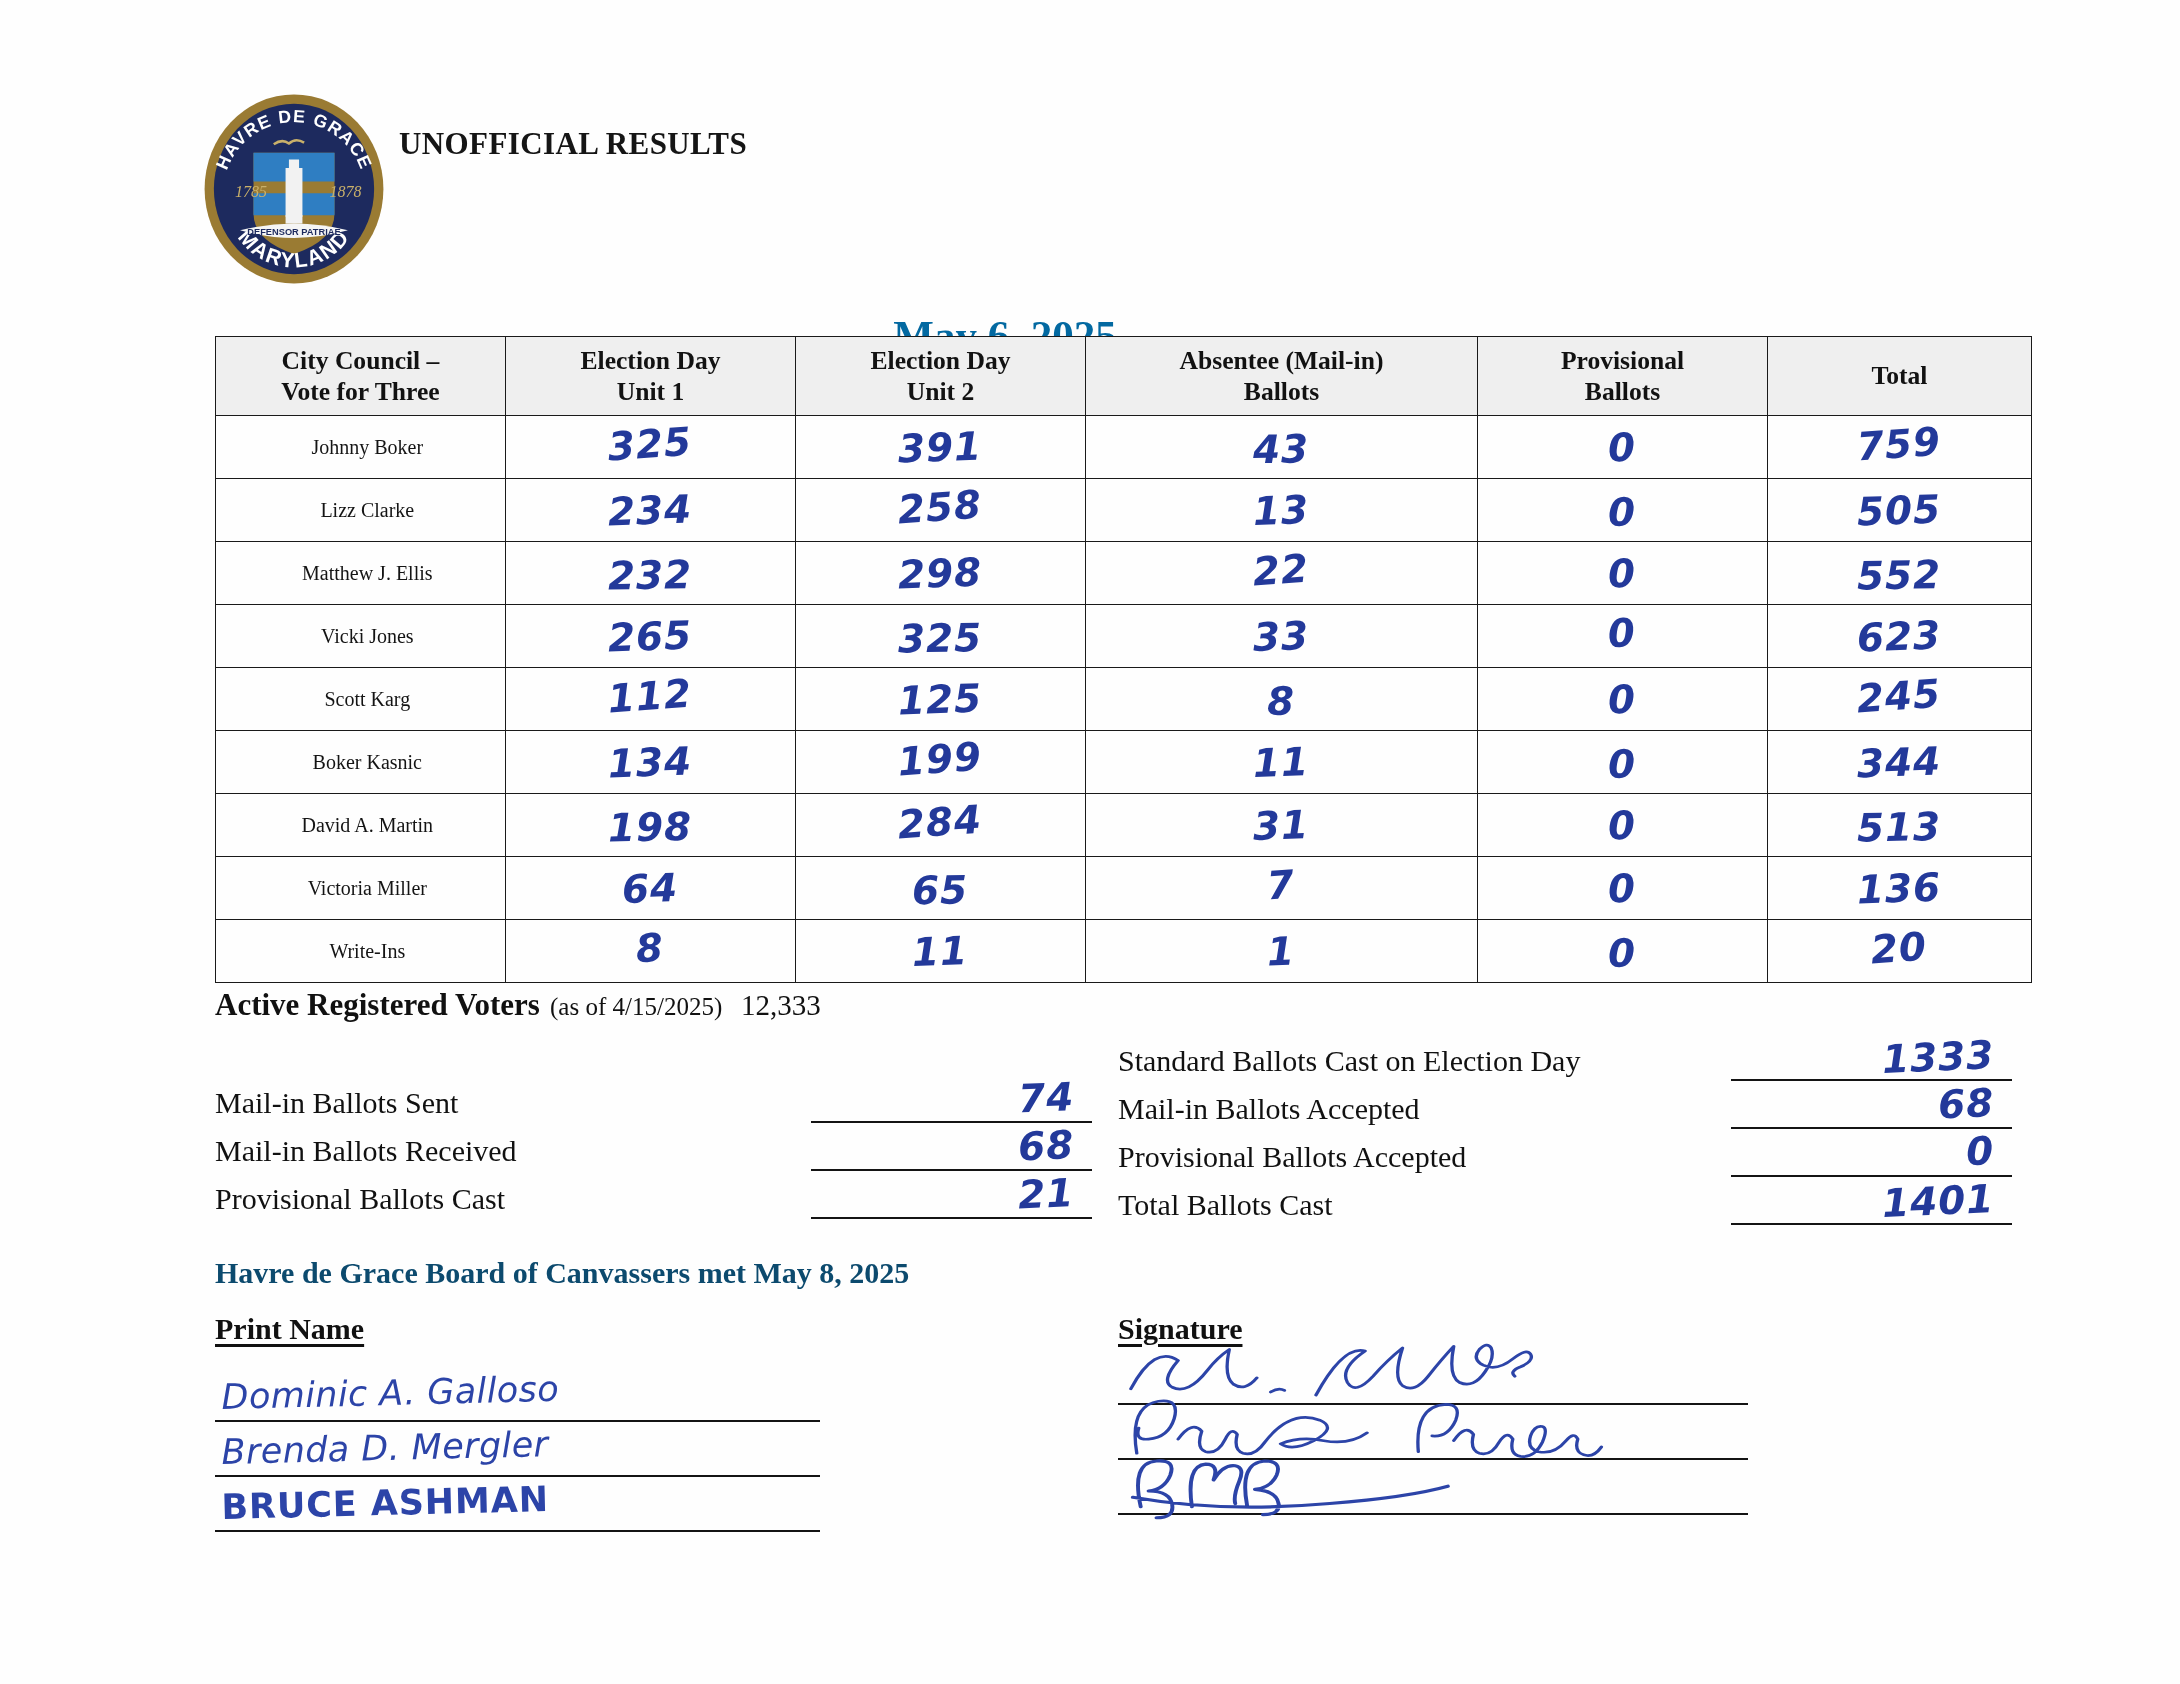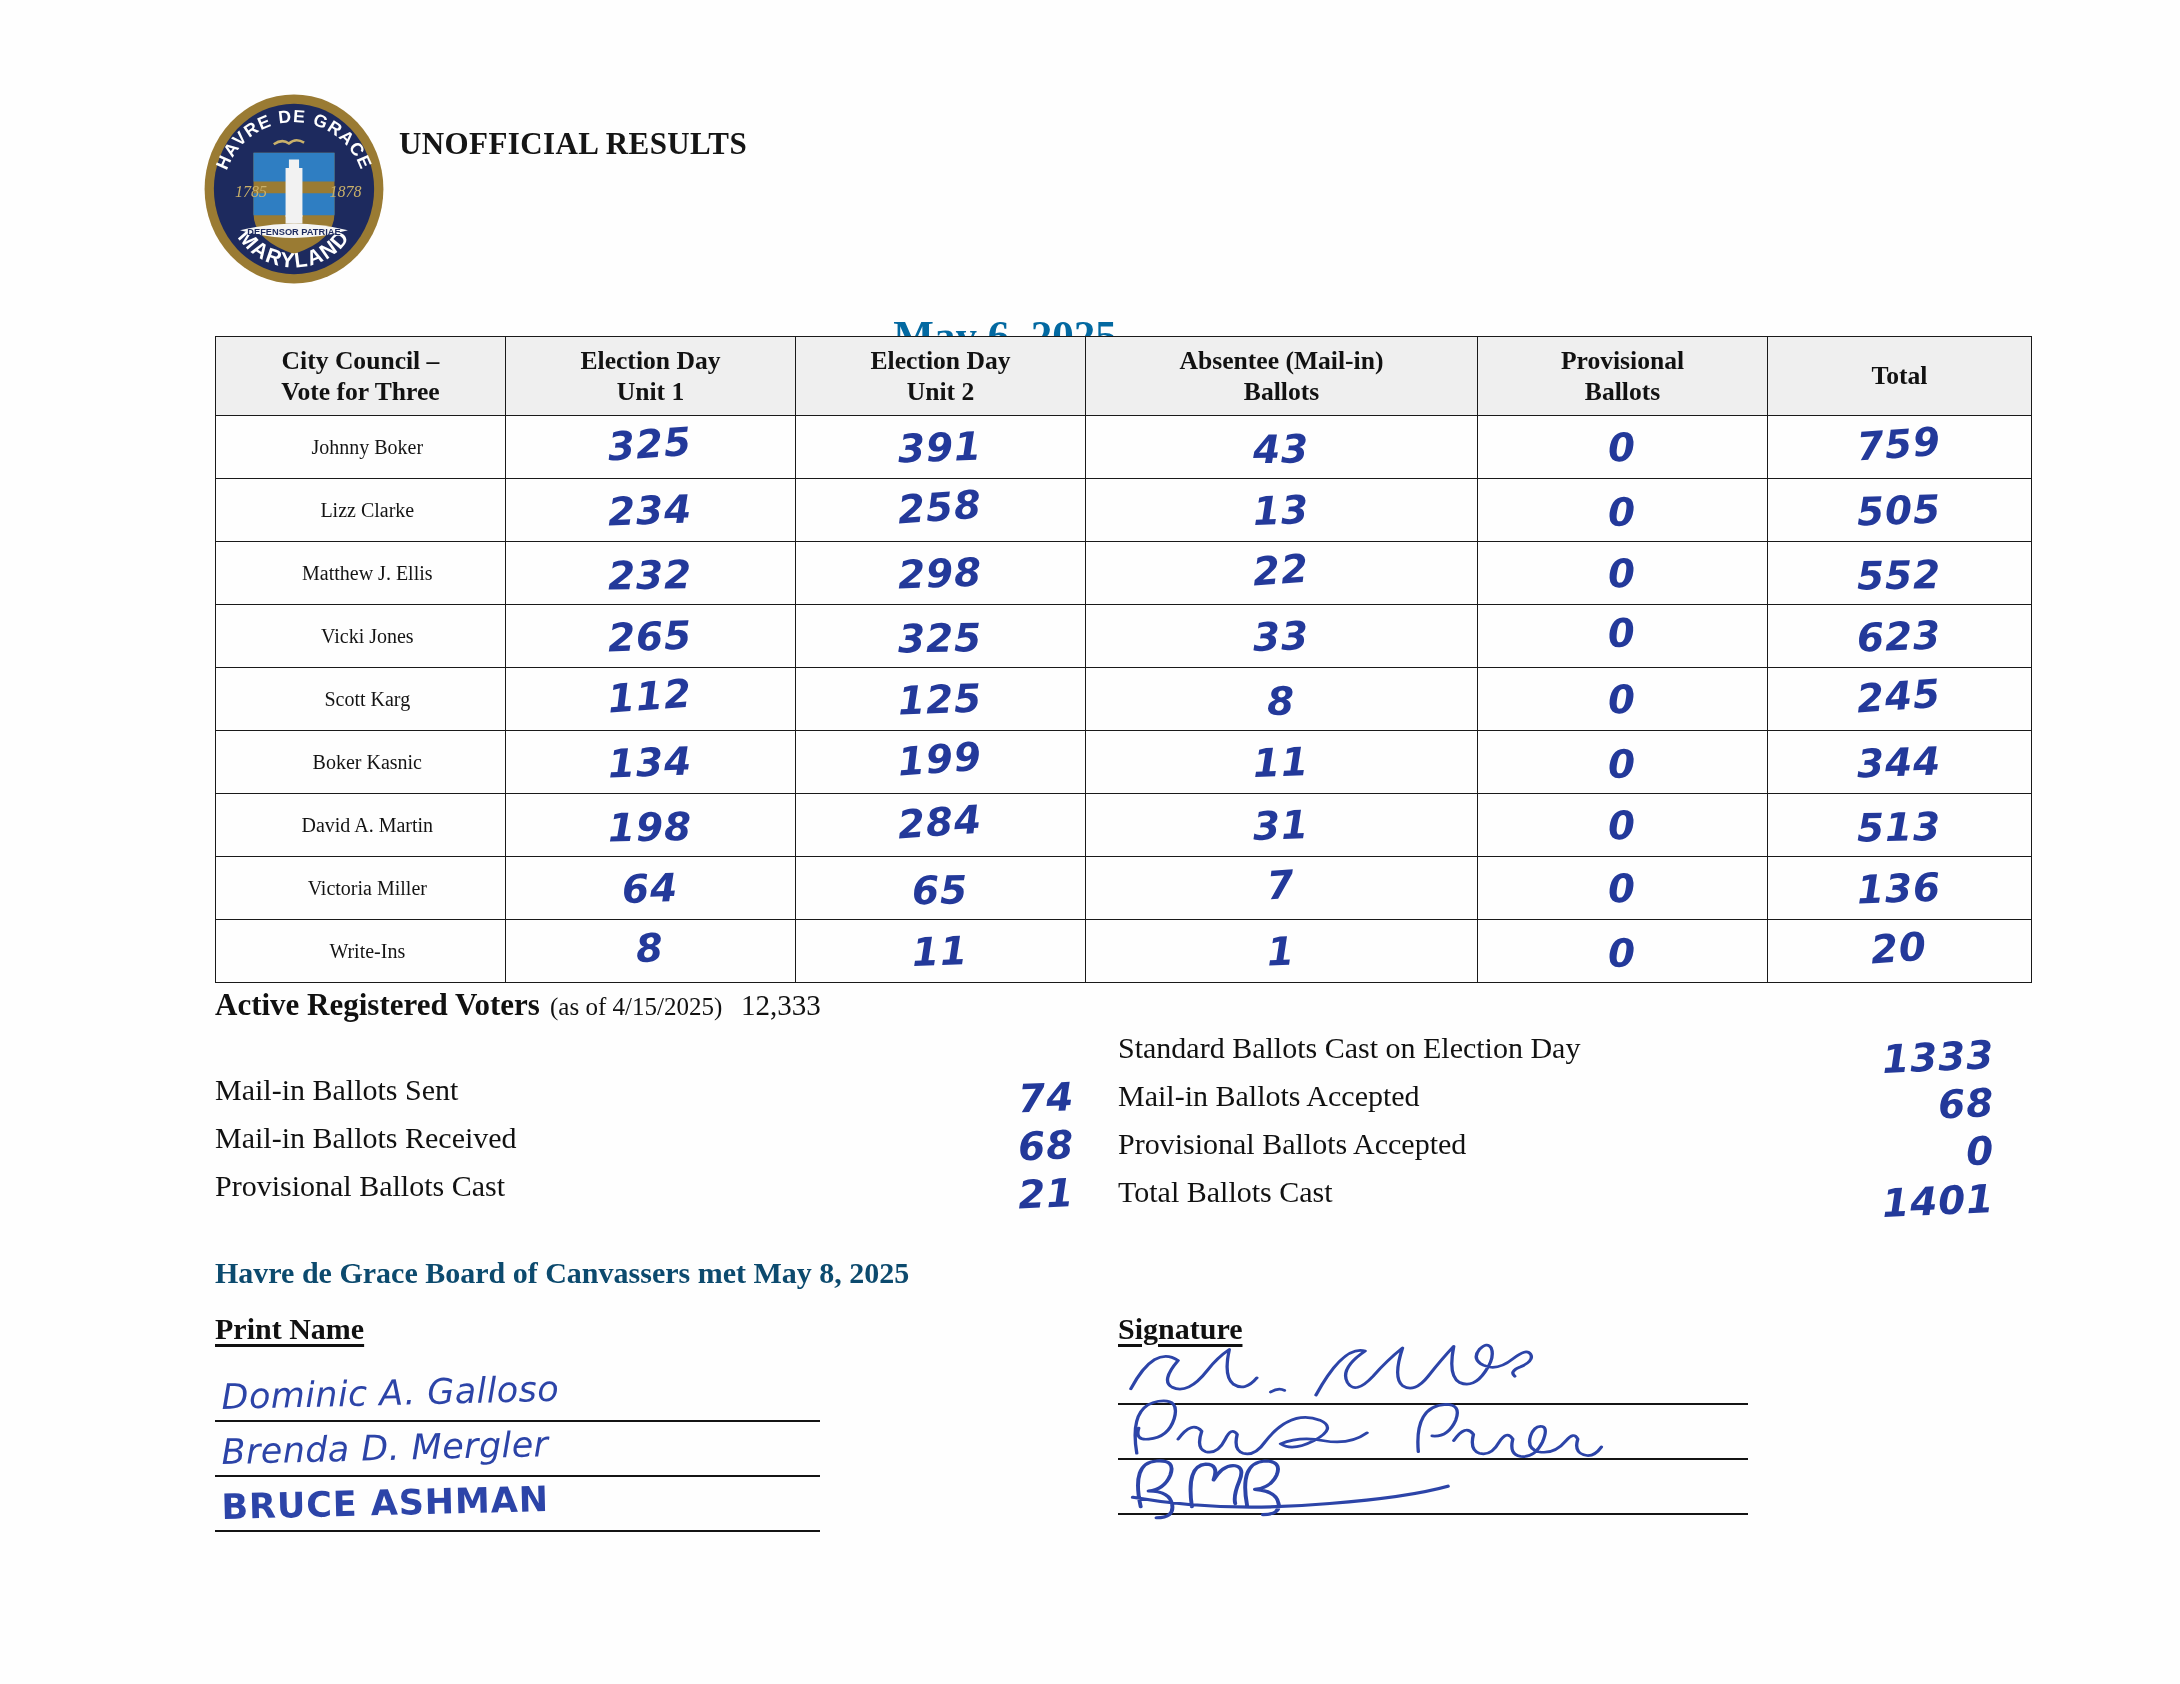--- a/index.html
+++ b/index.html
@@ -150,24 +150,23 @@
     width: 877px;
   }
   .summary-right {
     position: absolute;
     left: 1118px;
     top: 1033px;
     width: 894px;
   }
   .sum-row {
     display: flex;
-    align-items: flex-start;
+    align-items: flex-end;
     height: 48px;
     position: relative;
-    flex-direction: column;
   }
   .sum-label {
     font-size: 30px;
     color: #111;
     white-space: nowrap;
     line-height: 1;
     padding-bottom: 5.1px;
   }
   .sum-fill {
     flex: 1 1 auto;

